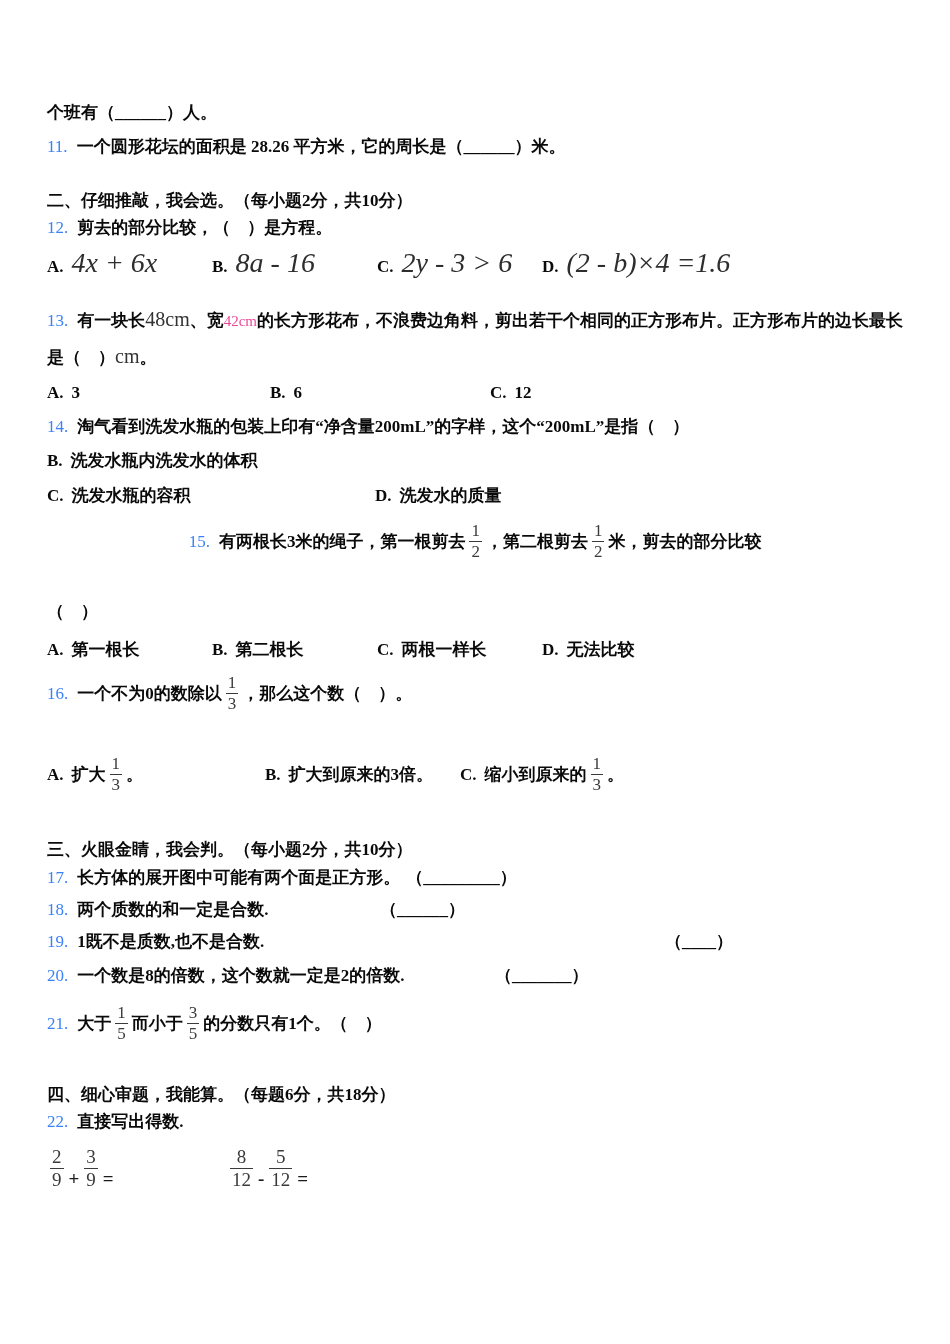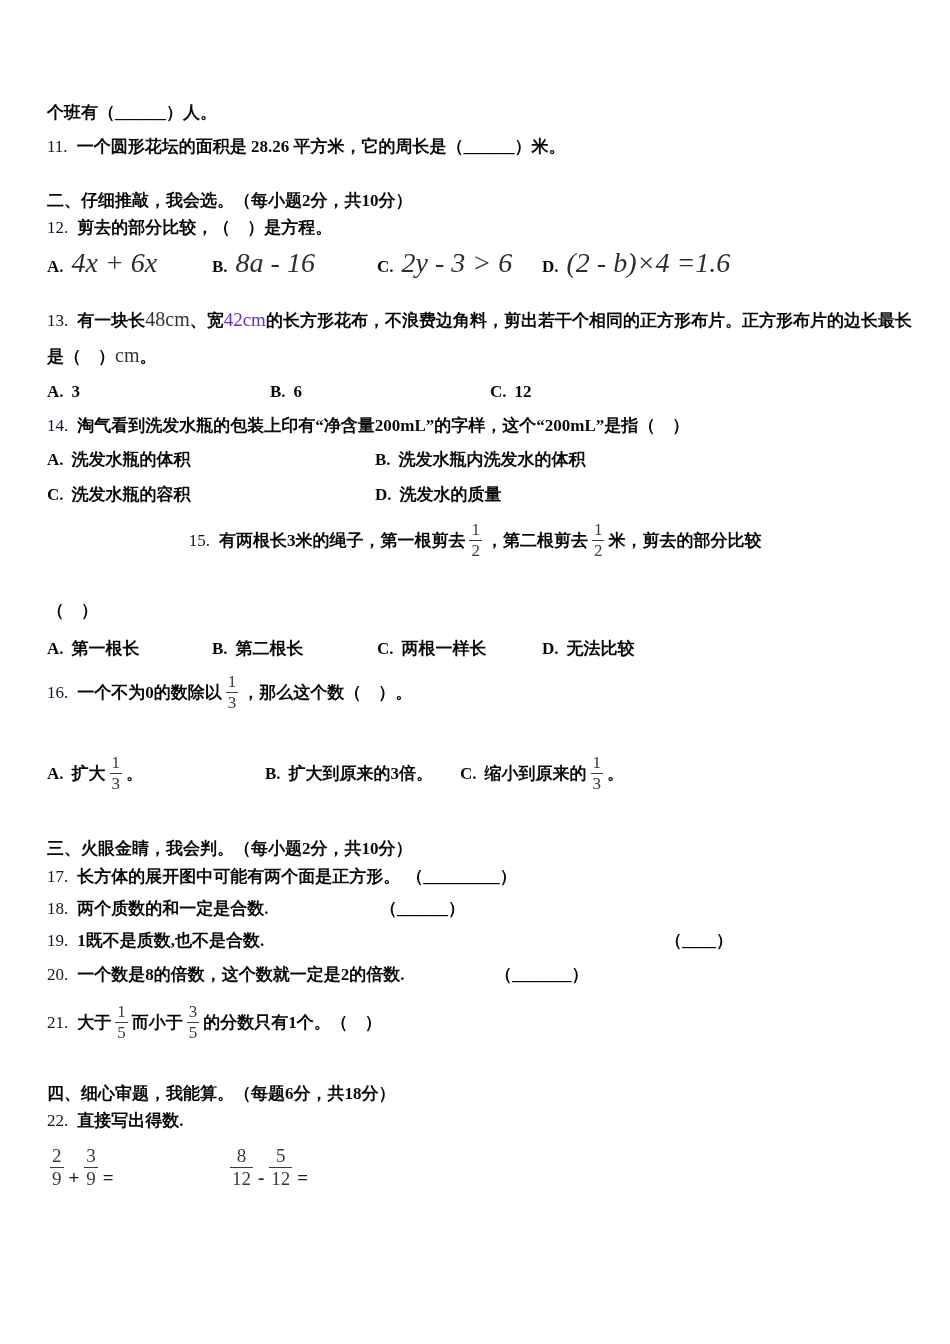--- a/index.html
+++ b/index.html
@@ -4,32 +4,32 @@
 <style>
   html,body{margin:0;padding:0;background:#e8e8e8;}
   .page{
     width:950px;height:1344px;background:#ffffff;margin:0 auto;
     font-family:"Liberation Serif","DejaVu Serif",serif;
     color:#0a0a0a;overflow:hidden;position:relative;
   }
   .content{padding:0 47px;}
   .line{position:relative;font-size:17px;line-height:26px;white-space:nowrap;}
   .cn{font-weight:700;}
-  .num{font-family:"Liberation Serif","DejaVu Serif",serif;font-weight:400;margin-right:9px;color:#0f172a;}
+  .num{font-family:"Liberation Serif","DejaVu Serif",serif;font-weight:400;margin-right:9px;color:#3b82f6;}
   .optlabel{font-weight:700;margin-right:8px;}
   .optrow{display:flex;}
   .optcell{white-space:nowrap;}
   .w165{width:165px;}
   .q13a{width:223px;} .q13b{width:220px;}
   .half{width:328px;}
   .q16a{width:218px;} .q16b{width:195px;}
   .formula{font-family:"Liberation Serif","DejaVu Serif",serif;font-style:italic;font-weight:400;
            font-size:28px;color:#2e2e2e;}
   .unit-big{font-family:"Liberation Serif","DejaVu Serif",serif;font-weight:400;font-size:20px;color:#333;}
-  .unit-small{font-family:"Liberation Serif","DejaVu Serif",serif;font-weight:400;font-size:19px;color:#6d28d9;text-align:center;}
+  .unit-small{font-family:"Liberation Serif","DejaVu Serif",serif;font-weight:400;font-size:15px;color:#ec4899;text-align:center;}
   .frac{display:inline-flex;flex-direction:column;align-items:center;vertical-align:middle;
         font-family:"Liberation Serif","DejaVu Serif",serif;font-weight:400;color:#3a3a3a;
         font-size:17px;line-height:1.15;margin:0 4px;position:relative;top:-2px;}
   .frac .fd{border-top:1.6px solid #3a3a3a;padding:0 2px;}
   .frac .fn{padding:0 2px;}
   .fracline{white-space:nowrap;}
   .expr{display:inline-flex;align-items:flex-end;font-size:19px;color:#333;}
   .expr .frac{font-size:19px;top:0;margin:0 3px;}
   .expr .op{font-weight:700;color:#1a1a1a;padding:0 2px;line-height:1.2;}
   .abs-blank{position:absolute;top:0;}
@@ -85,23 +85,20 @@
       </div>
       <div class="optcell">
         <span class="optlabel">C.</span><span class="cn">12</span>
       </div>
     </div>
 
     <div class="line" style="margin-top:8px;">
       <span class="num">14.</span><span class="cn">淘气看到洗发水瓶的包装上印有“净含量200mL”的字样，这个“200mL”是指（　）</span>
     </div>
     <div class="optrow line" style="margin-top:8px;">
-      <div class="optcell half">
-        <span class="optlabel">A.</span><span class="cn">洗发水瓶的体积</span>
-      </div>
       <div class="optcell">
         <span class="optlabel">B.</span><span class="cn">洗发水瓶内洗发水的体积</span>
       </div>
     </div>
     <div class="optrow line" style="margin-top:9px;">
       <div class="optcell half">
         <span class="optlabel">C.</span><span class="cn">洗发水瓶的容积</span>
       </div>
       <div class="optcell">
         <span class="optlabel">D.</span><span class="cn">洗发水的质量</span>

